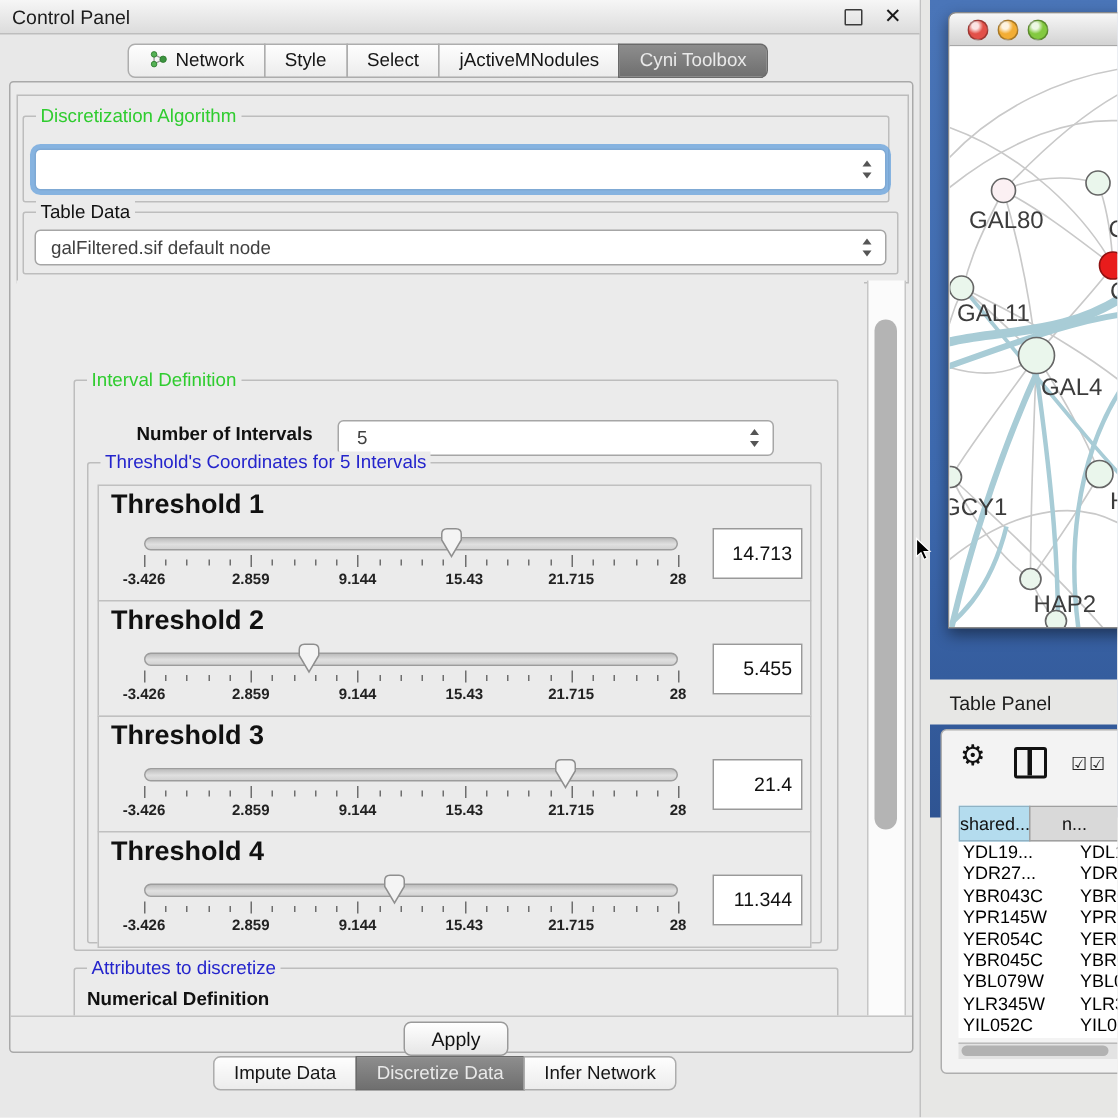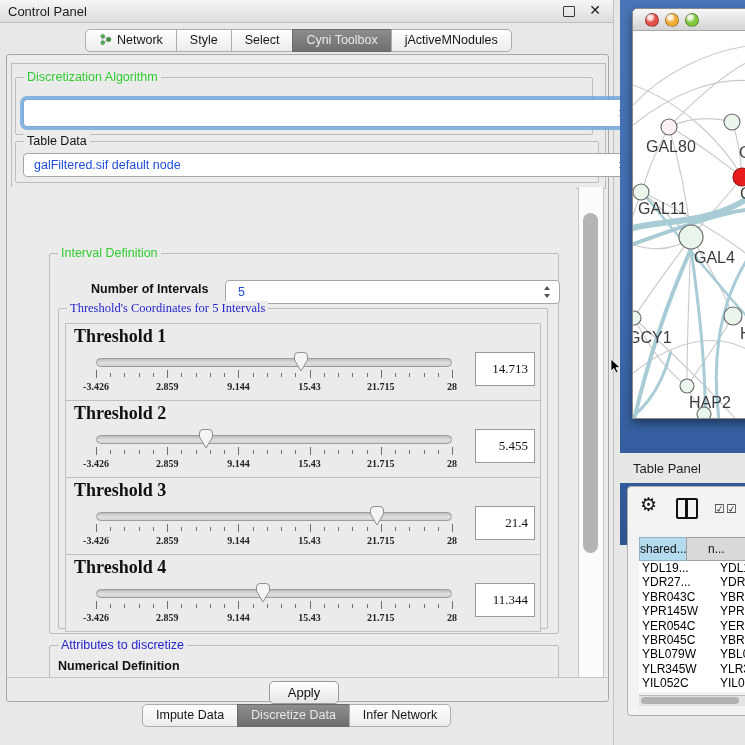--- a/index.html
+++ b/index.html
@@ -22,21 +22,21 @@
   .tab.sel{background:linear-gradient(#8d8d8d,#6f6f6f);color:#e9e9e9;border-color:#6a6a6a;}
   .net-ico{width:13px;height:13px;vertical-align:-2px;margin-right:5px;}
   .cp-body{position:absolute;left:6px;top:54px;width:601px;height:646px;background:#ebebeb;
     border:1px solid #a9a9a9;border-radius:3px;}
   .upper-panel{position:absolute;left:4px;top:8px;width:593px;height:124px;border:1px solid #bcbcbc;background:#ebebeb;}
   .group{position:absolute;border:1px solid #bdbdbd;border-radius:2px;}
   .gtitle{position:absolute;top:-8px;left:8px;background:#ebebeb;padding:0 3px;font-size:12.5px;white-space:nowrap;}
   .green{color:var(--accent_green);}
   .blue{color:var(--accent_blue);}
   .combo{position:absolute;background:#fff;border:1px solid #a6a6a6;border-radius:4px;
-    font-size:12.5px;color:#1d4ed8;padding-left:44px;}
+    font-size:12.5px;color:#404040;}
   .combo .cval{position:absolute;left:10px;top:50%;transform:translateY(-50%);white-space:nowrap;}
   .spin{position:absolute;right:7px;top:50%;transform:translateY(-50%);width:9px;height:12px;}
   .spin:before,.spin:after{content:"";position:absolute;left:1px;border-left:3.5px solid transparent;border-right:3.5px solid transparent;}
   .spin:before{top:0;border-bottom:4px solid #555;}
   .spin:after{bottom:0;border-top:4px solid #555;}
   .focusring{box-shadow:0 0 0 3px rgba(100,160,220,.75);border-color:#7fa9d4;}
   
   .algo-popup{position:absolute;left:12px;top:88px;width:565px;height:52px;background:#fff;
     border:1px solid #9b9b9b;border-radius:6px;box-shadow:0 3px 9px rgba(0,0,0,.4);z-index:50;}
   .pp-place{height:15px;padding-top:2px;text-align:center;color:#bfbfbf;font-size:12.5px;}
@@ -117,22 +117,22 @@
         <div class="tab"><svg class="net-ico" viewBox="0 0 14 14">
             <line x1="4" y1="3.5" x2="10.5" y2="7" stroke="#9a9a9a"></line>
             <line x1="4" y1="10.5" x2="10.5" y2="7" stroke="#9a9a9a"></line>
             <line x1="4" y1="3.5" x2="4" y2="10.5" stroke="#9a9a9a"></line>
             <circle cx="4" cy="3.5" r="2" fill="#55b155" stroke="#2d7a2d" stroke-width="0.6"></circle>
             <circle cx="4" cy="10.5" r="2" fill="#55b155" stroke="#2d7a2d" stroke-width="0.6"></circle>
             <circle cx="10.5" cy="7" r="2.3" fill="#3c9440" stroke="#2d7a2d" stroke-width="0.6"></circle>
           </svg><span>Network</span></div>
         <div class="tab"><span>Style</span></div>
         <div class="tab"><span>Select</span></div>
+        <div class="tab"><span>jActiveMNodules</span></div>
         <div class="tab sel"><span>Cyni Toolbox</span></div>
-        <div class="tab"><span>jActiveMNodules</span></div>
       </div>
 
     <div class="cp-body">
       <div class="upper-panel"></div>
 
       <div class="group" style="left:8px;top:22px;width:576px;height:56px;">
         <span class="gtitle green">Discretization Algorithm</span>
       </div>
       <div class="combo focusring" style="left:16px;top:44px;width:566px;height:26px;">
         <span class="spin"></span>
@@ -148,21 +148,21 @@
 
       <div class="scroll-region">
 
         <div class="group" style="left:38px;top:66px;width:508px;height:379px;">
           <span class="gtitle green">Interval Definition</span>
           <span class="noi-label" style="left:41px;top:28px;">Number of Intervals</span>
           <div class="combo" style="left:175px;top:26px;width:289px;height:22px;">
             <span class="cval" style="left:12px;">5</span>
             <span class="spin"></span>
           </div>
-          <div class="group" style="left:8px;top:54px;width:488px;height:319px;font-family:Liberation Serif, serif;">
+          <div class="group" style="left:8px;top:54px;width:488px;height:319px;">
             <span class="gtitle blue">Threshold's Coordinates for 5 Intervals</span>
             <div id="thr-stack" style="position:absolute;left:6px;top:15px;">
                 <div class="thr-panel">
                   <div class="thr-label">Threshold 1</div>
                   <div class="thr-slider">
                     <div class="track"></div>
                     <svg class="thumb" style="left:57.72%" viewBox="0 0 16 22">
                       <path d="M1.5,9 L1.5,5 Q1.5,1.5 5,1.5 L11,1.5 Q14.5,1.5 14.5,5 L14.5,9 L8,20 Z" fill="#f4f4f4" stroke="#8f8f8f"></path>
                     </svg>
                     <div class="ticks">

